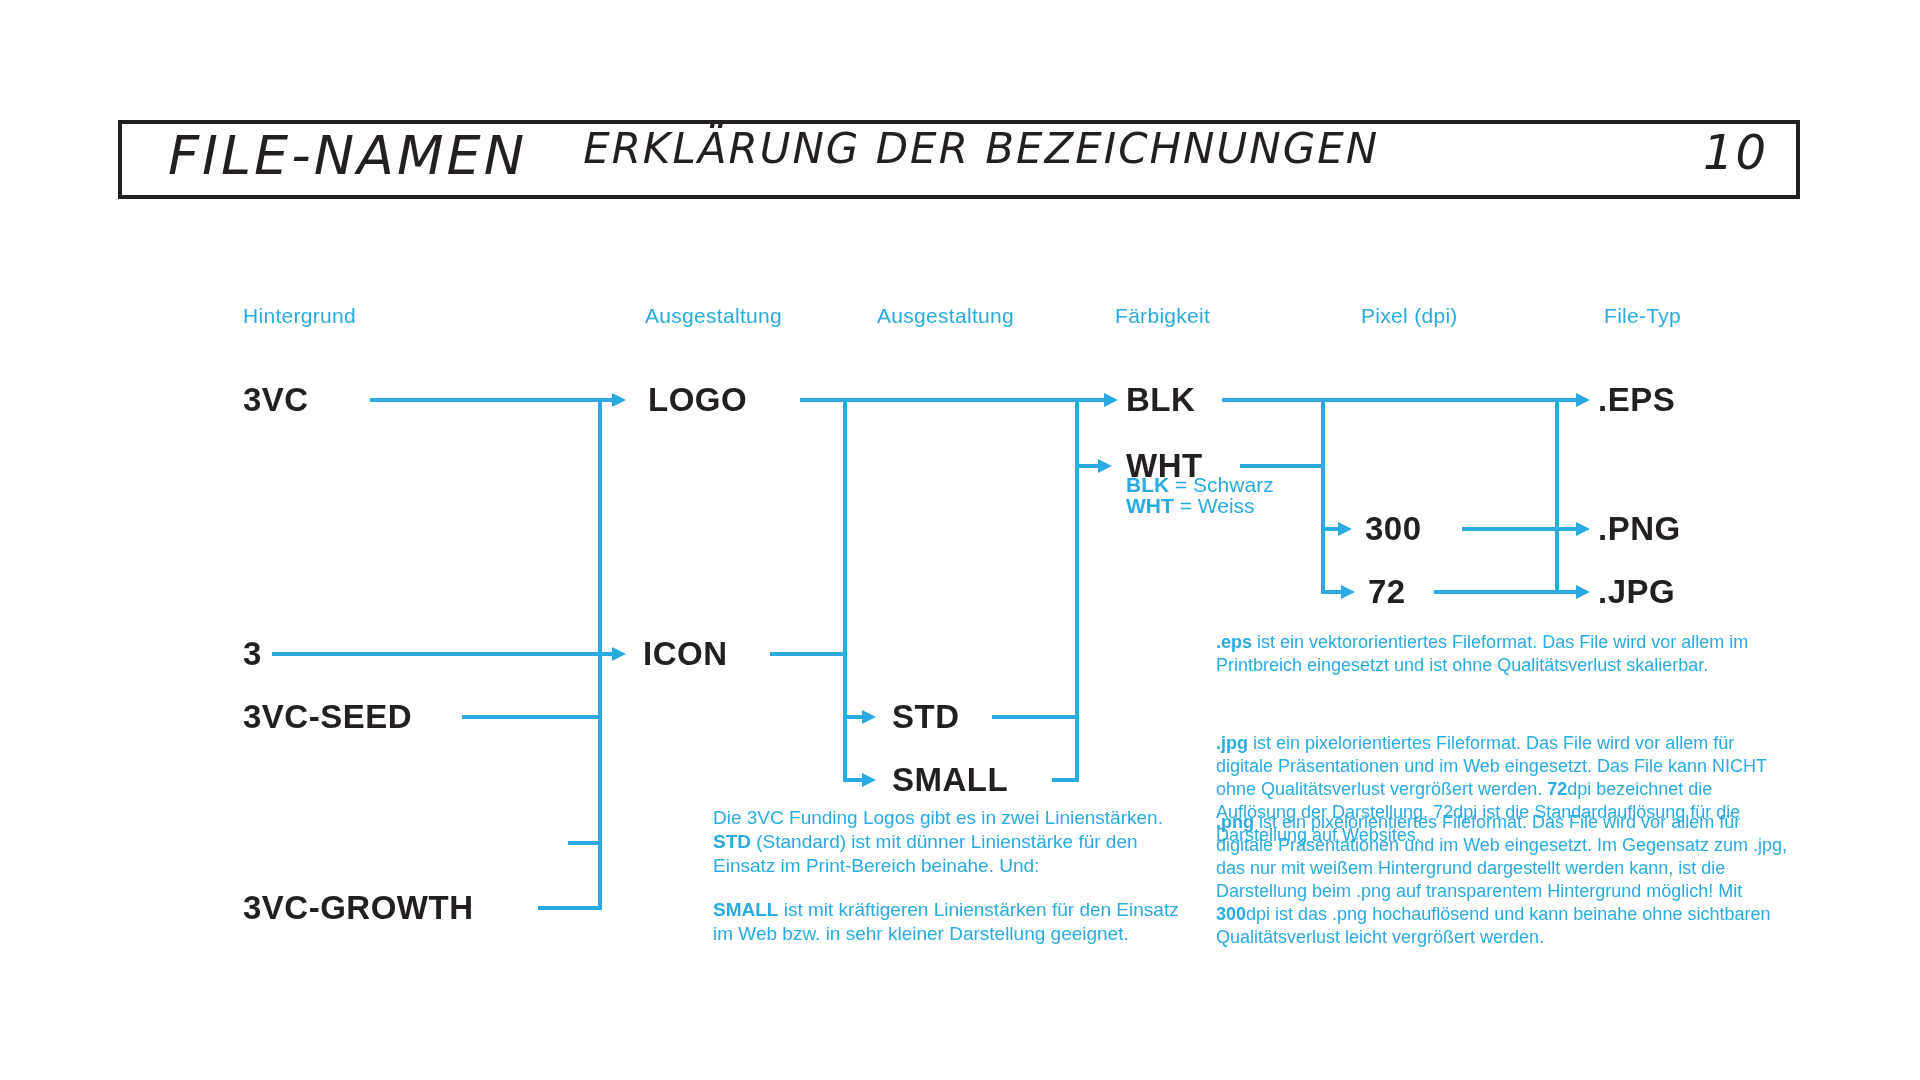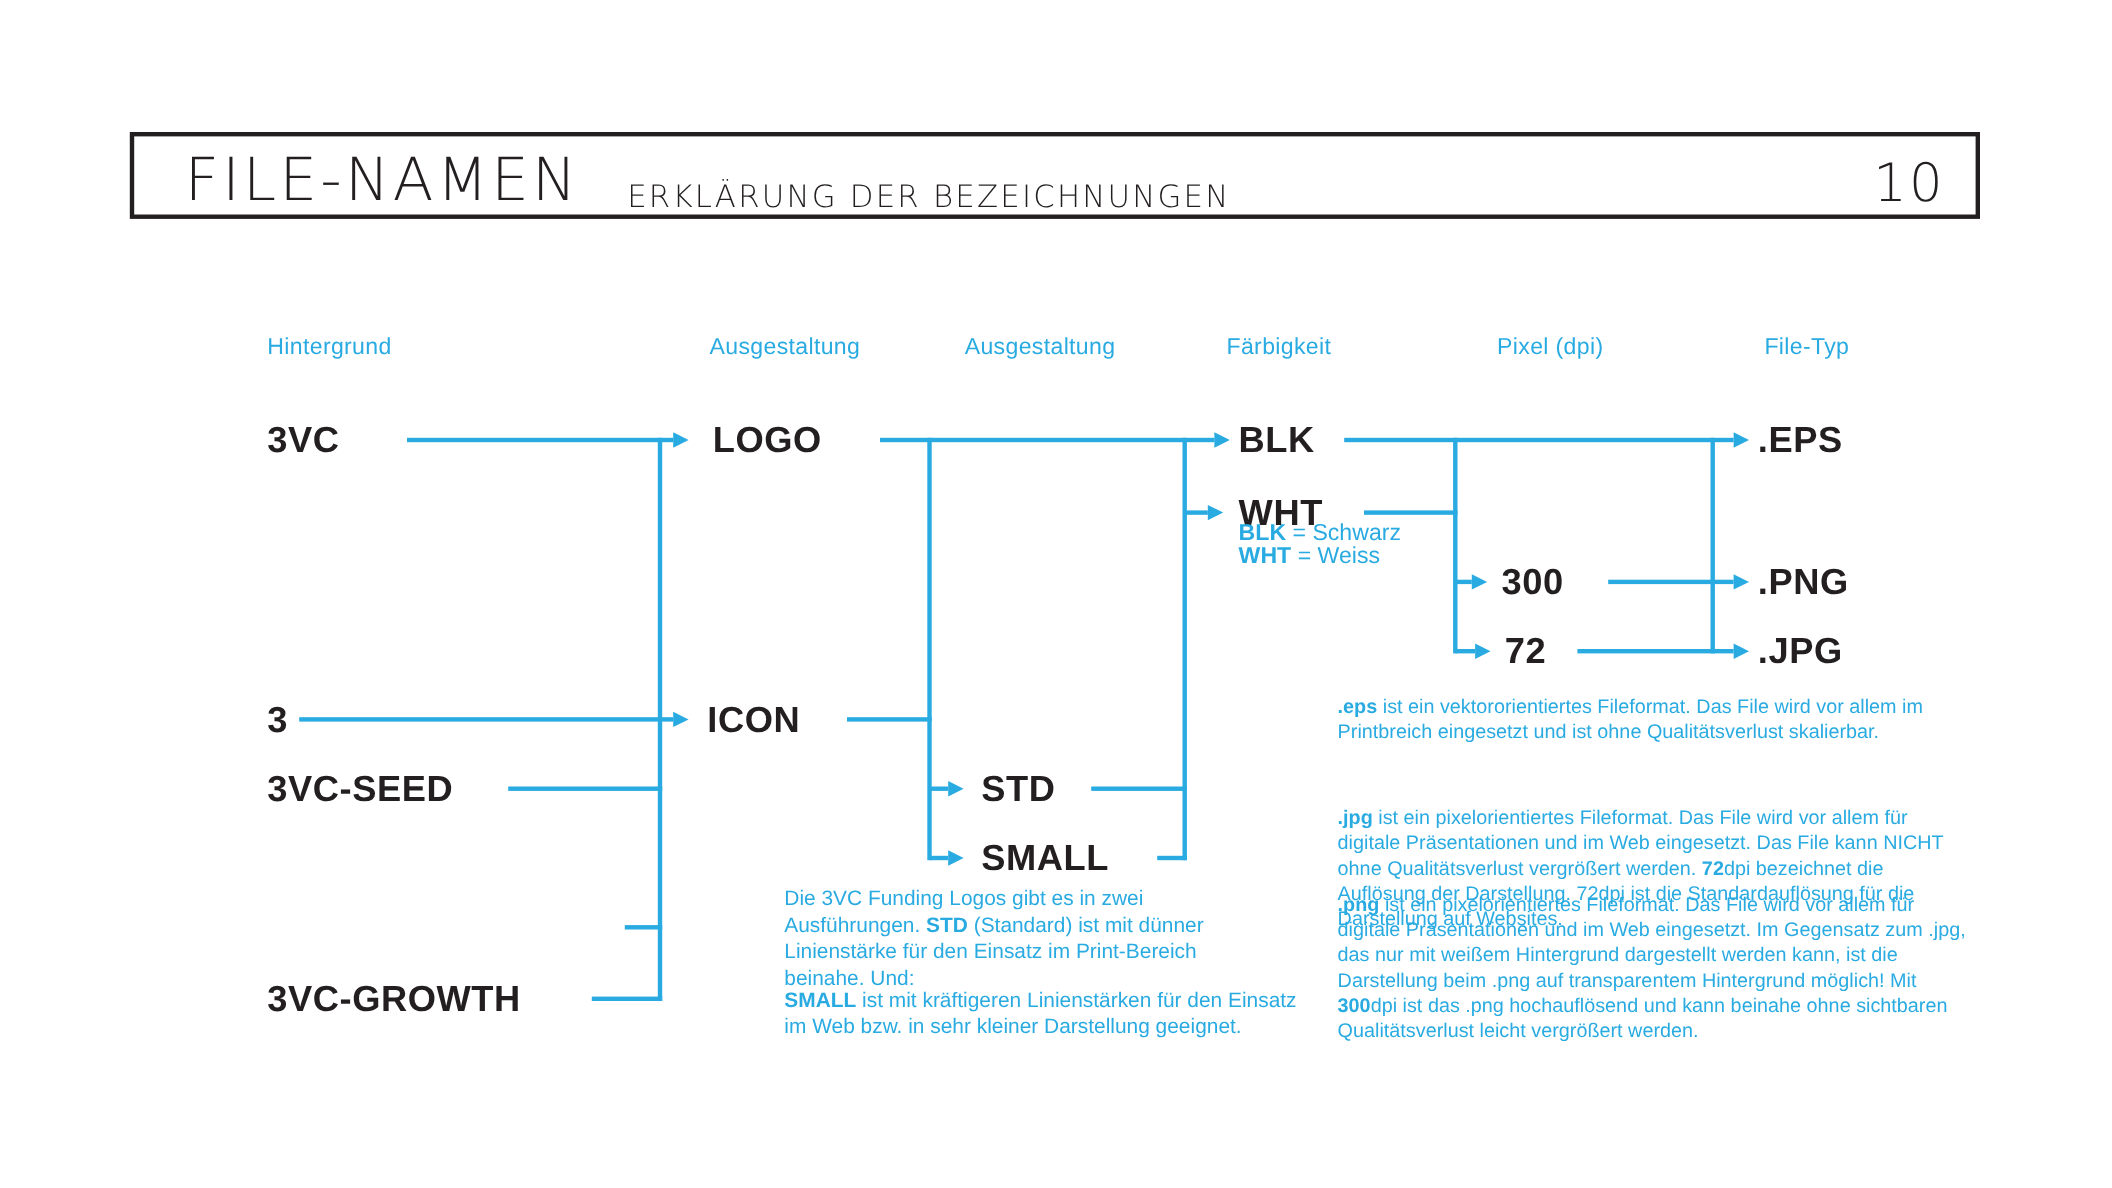--- a/index.html
+++ b/index.html
@@ -4,25 +4,25 @@
 <style>
   html,body{margin:0;padding:0;background:#ffffff;}
   #stage{
     position:relative;width:1920px;height:1080px;background:#ffffff;overflow:hidden;
     font-family:"Liberation Sans",sans-serif;color:#231F20;
   }
   
   .header-box{
     position:absolute;left:118px;top:120px;width:1682px;height:79px;
     border:4px solid #231F20;box-sizing:border-box;
-    display:flex;align-items:flex-end;
-    font-family:"DejaVu Sans","Liberation Sans",sans-serif;font-weight:200;
+    display:flex;align-items:flex-start;
+    font-family:"DejaVu Sans","Liberation Sans",sans-serif;font-weight:200;font-style:italic;
   }
   .title-main{font-size:54px;letter-spacing:3px;margin-left:46px;white-space:nowrap;}
-  .title-sub{font-size:28px;letter-spacing:2px;margin-left:43px;white-space:nowrap;}
+  .title-sub{font-size:42px;letter-spacing:2px;margin-left:56px;white-space:nowrap;}
   .page-num{font-size:48px;letter-spacing:2px;margin-left:auto;margin-right:28px;}
   
   .col-head{
     position:absolute;top:304px;font-size:21px;color:#29ABE2;letter-spacing:0.3px;white-space:nowrap;
   }
   
   .node{
     position:absolute;font-weight:800;font-size:33px;letter-spacing:0.5px;
     line-height:42px;white-space:nowrap;color:#231F20;
   }
@@ -116,21 +116,21 @@
   <div class="arr" style="left:1576px;top:522px"></div>
   <div class="hl" style="left:1434px;top:590px;width:142px"></div>
   <div class="arr" style="left:1576px;top:585px"></div>
 
 
   <div class="note" style="left:1126px;top:474px;font-size:21px;line-height:21px">
     <div><b>BLK</b><span> = Schwarz</span></div>
     <div><b>WHT</b><span> = Weiss</span></div>
   </div>
 
-  <p class="para" style="left:713px;top:806px;width:452px;font-size:19px;line-height:24px"><span>Die 3VC Funding Logos gibt es in zwei Ausführungen. </span><b>STD</b><span> (Standard) ist mit dünner Linienstärke für den Einsatz im Print-Bereich beinahe. Und:</span></p>
+  <p class="para" style="left:713px;top:806px;width:452px;font-size:19px;line-height:24px"><span>Die 3VC Funding Logos gibt es in zwei Linienstärken. </span><b>STD</b><span> (Standard) ist mit dünner Linienstärke für den Einsatz im Print-Bereich beinahe. Und:</span></p>
 
   <p class="para" style="left:713px;top:898px;width:470px;font-size:19px;line-height:24px"><b>SMALL</b><span> ist mit kräftigeren Linienstärken für den Einsatz im Web bzw. in sehr kleiner Darstellung geeignet.</span></p>
 
   <p class="para" style="left:1216px;top:631px;width:578px"><b>.eps</b><span> ist ein vektororientiertes Fileformat. Das File wird vor allem im Printbreich eingesetzt und ist ohne Qualitätsverlust skalierbar.</span></p>
 
   <p class="para" style="left:1216px;top:732px;width:578px"><b>.jpg</b><span> ist ein pixelorientiertes Fileformat. Das File wird vor allem für digitale Präsentationen und im Web eingesetzt. Das File kann NICHT ohne Qualitätsverlust vergrößert werden. </span><b>72</b><span>dpi bezeichnet die Auflösung der Darstellung. 72dpi ist die Standardauflösung für die Darstellung auf Websites.</span></p>
 
   <p class="para" style="left:1216px;top:811px;width:578px"><b>.png</b><span> ist ein pixelorientiertes Fileformat. Das File wird vor allem für digitale Präsentationen und im Web eingesetzt. Im Gegensatz zum .jpg, das nur mit weißem Hintergrund dargestellt werden kann, ist die Darstellung beim .png auf transparentem Hintergrund möglich! Mit </span><b>300</b><span>dpi ist das .png hochauflösend und kann beinahe ohne sichtbaren Qualitätsverlust leicht vergrößert werden.</span></p>
 
 </div>

